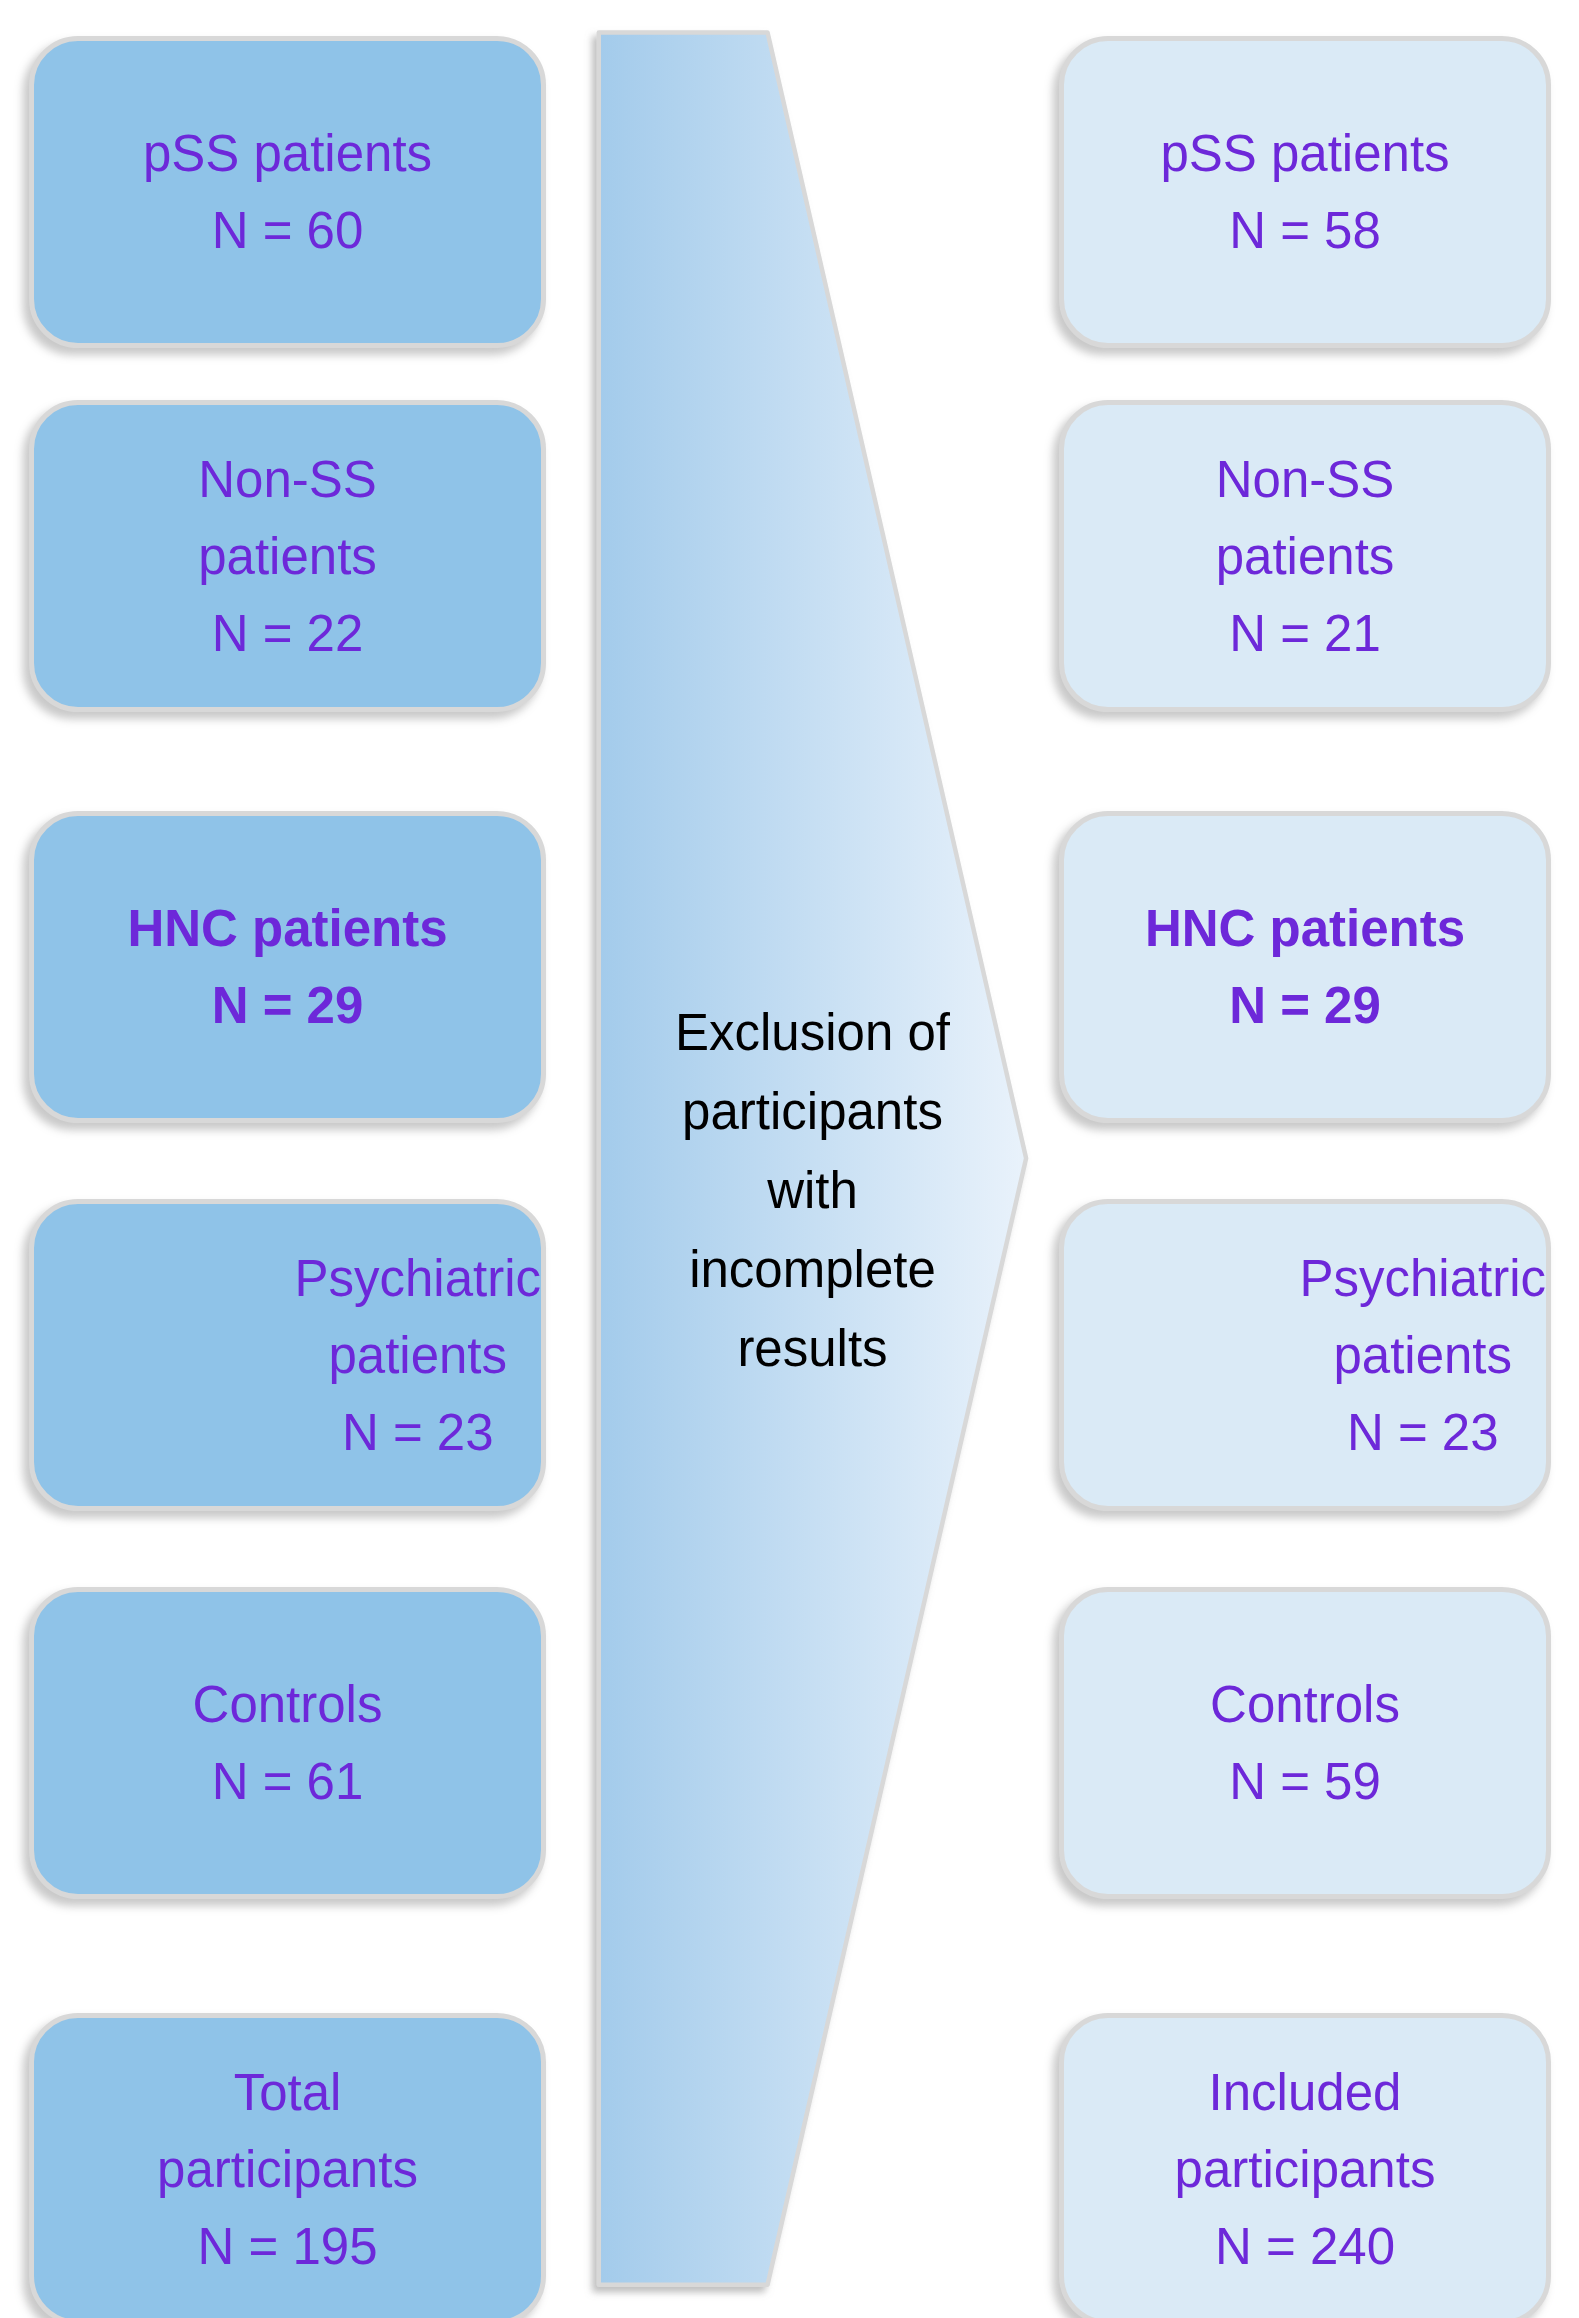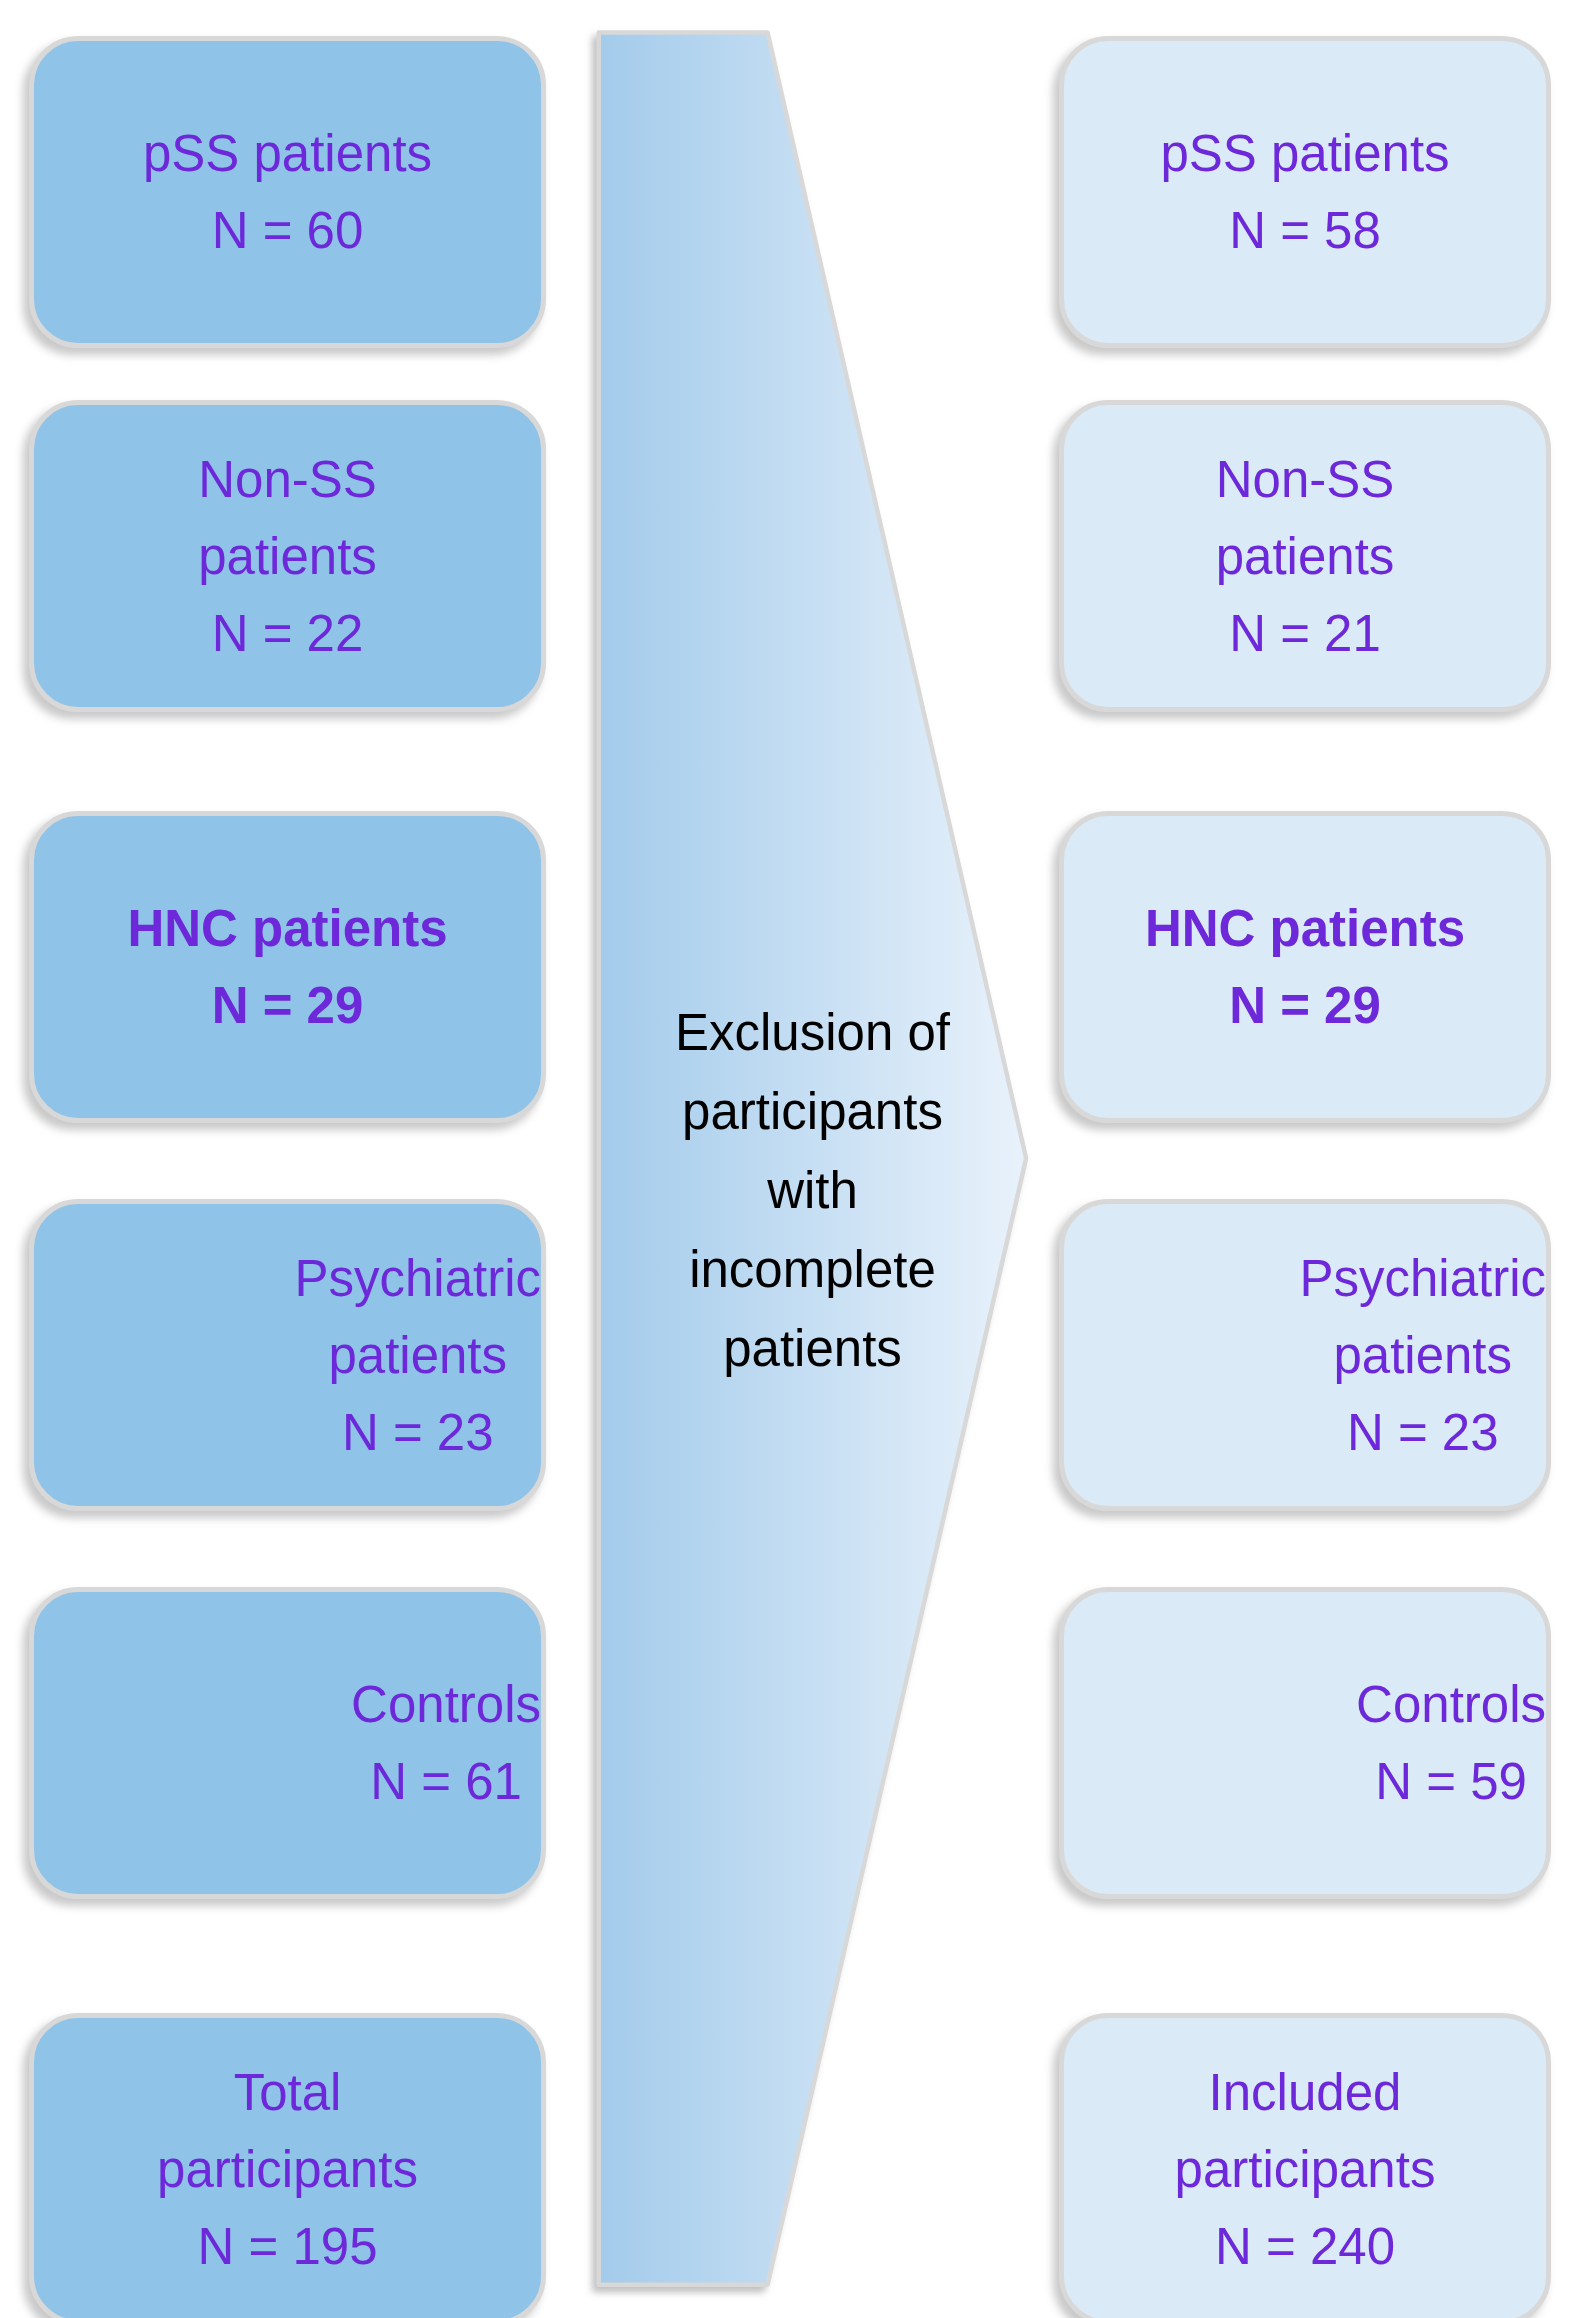--- a/index.html
+++ b/index.html
@@ -33,21 +33,21 @@
     font-size: 51px;
     line-height: 77px;
     color: #6d28d9;
   }
   .box.left  { left: 29px;   width: 517px; background: #8fc3e8; }
   .box.right { left: 1059px; width: 492px; background: #daeaf6; }
   .r0 { top: 36px; }
   .r1 { top: 400px; }
   .r2 { top: 811px; font-weight: bold; }
   .r3 { top: 1199px; justify-content: flex-end; }
-  .r4 { top: 1587px; justify-content: flex-end; }
+  .r4 { top: 1587px; }
   .r5 { top: 1973px; margin-top: 40px; }
   .arrow-label {
     position: absolute;
     left: 588px;
     top: 993px;
     width: 449px;
     text-align: center;
     white-space: pre-line;
     font-size: 51px;
     line-height: 79px;
@@ -97,21 +97,21 @@
   <div class="box left r5">
     <span>Total
 participants
 N = 195</span>
   </div>
 
   <div class="arrow-label">Exclusion of
 participants
 with
 incomplete
-patients</div>
+results</div>
 
   <div class="box right r0">
     <span>pSS patients
 N = 58</span>
   </div>
   <div class="box right r1">
     <span>Non-SS
 patients
 N = 21</span>
   </div>

